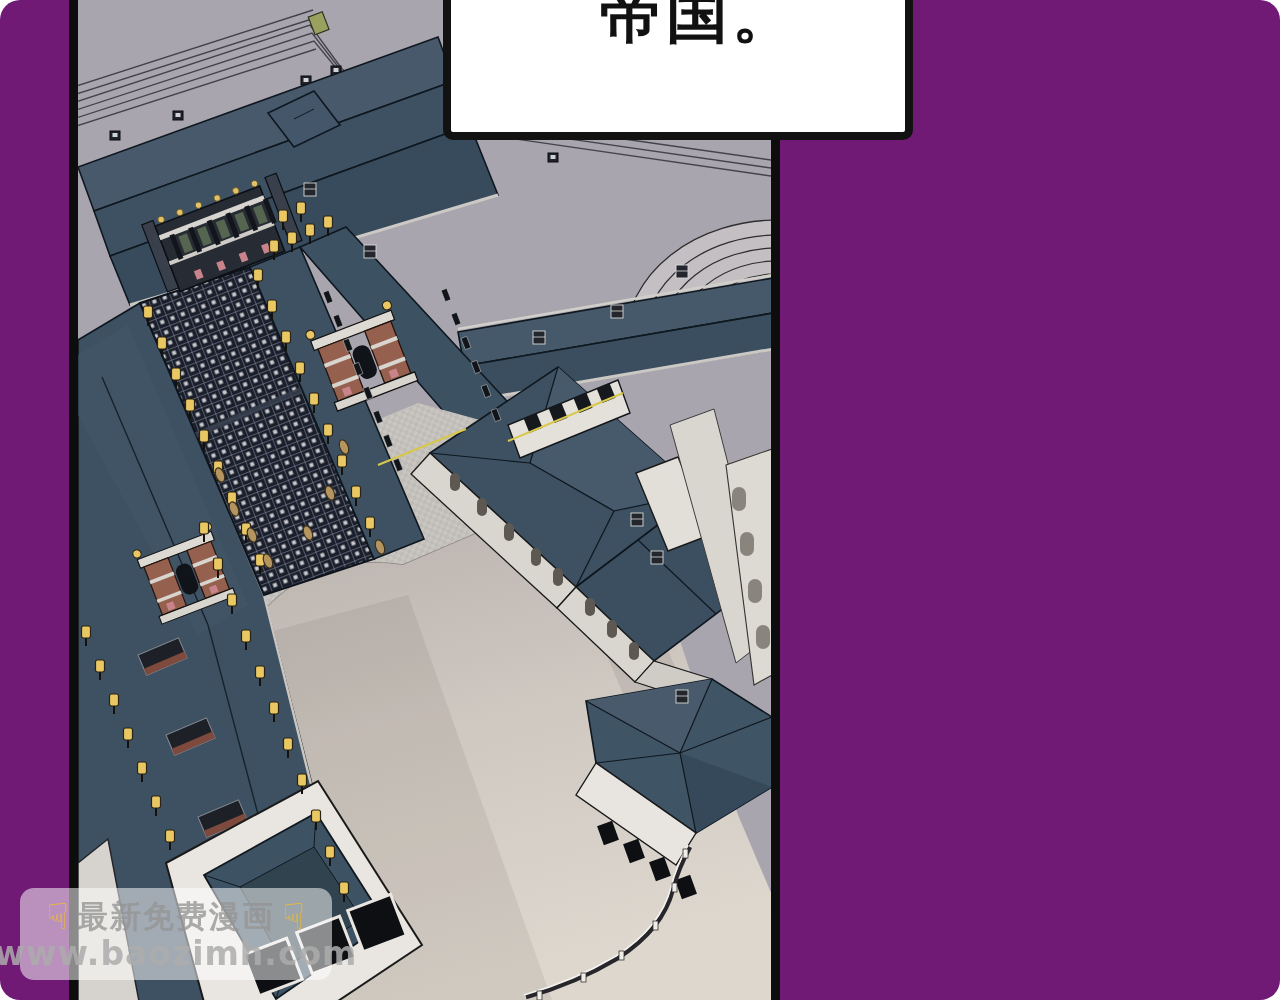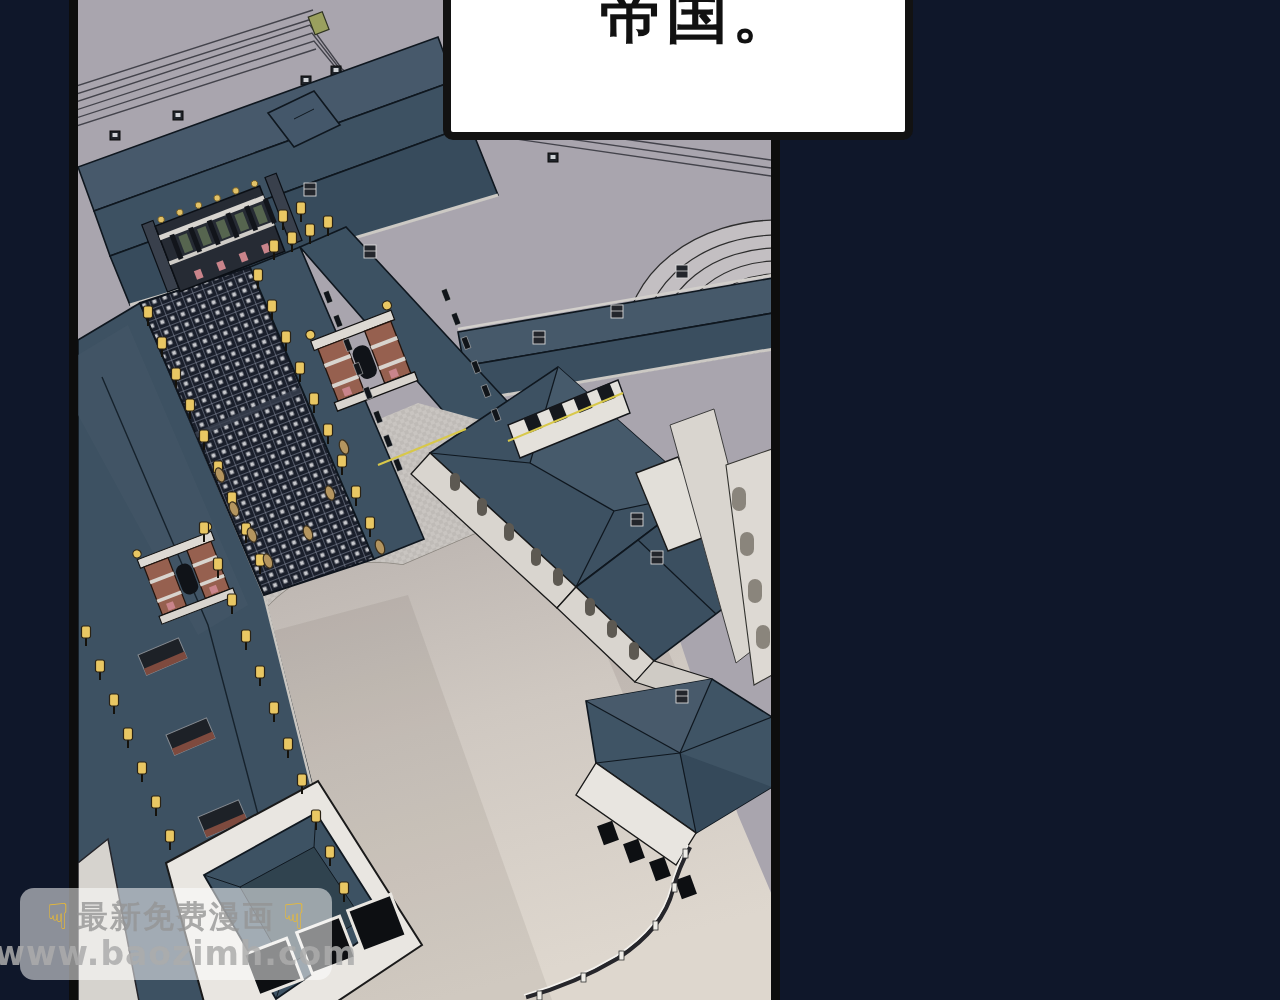--- a/index.html
+++ b/index.html
@@ -1,17 +1,17 @@
 <!DOCTYPE html>
 <html><head>
 <meta charset="utf-8">
 <style>
   html,body{margin:0;padding:0;background:#ffffff;width:1280px;height:1000px;overflow:hidden;
     font-family:"DejaVu Sans","Liberation Sans",sans-serif;}
-  .stage{position:relative;width:1280px;height:1000px;background:#0f172a;overflow:hidden;}
+  .stage{position:relative;width:1280px;height:1000px;background:#701a75;overflow:hidden;border-radius:20px;}
   .panel{position:absolute;left:69px;top:-14px;width:711px;height:1040px;
     border:9px solid #0d0d0d;box-sizing:border-box;background:#a9a5ae;overflow:hidden;}
   .panel svg{display:block;}
   .bubble{position:absolute;left:443px;top:-36px;width:470px;height:176px;background:#ffffff;
     border:8px solid #121212;border-radius:10px;box-sizing:border-box;z-index:5;}
   .bubble-text{position:absolute;left:149px;top:12px;font-size:62px;font-weight:700;
     letter-spacing:4px;color:#111;white-space:nowrap;line-height:1;}
   .watermark{position:absolute;left:20px;top:888px;width:312px;height:92px;
     background:rgba(255,255,255,0.52);border-radius:14px;z-index:6;
     display:flex;flex-direction:column;align-items:center;justify-content:center;}

